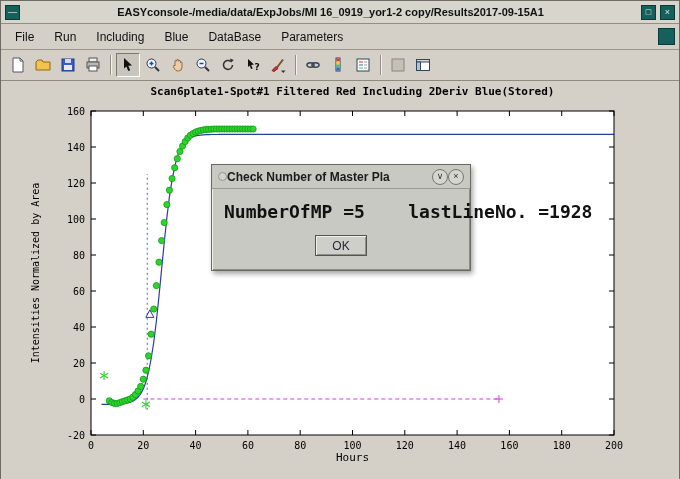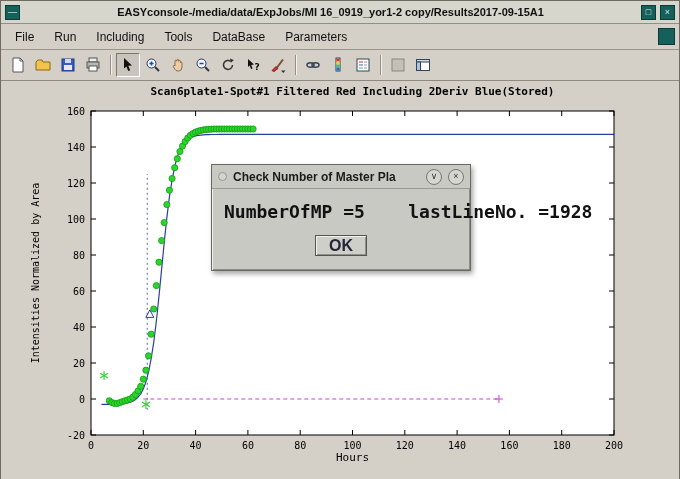--- a/index.html
+++ b/index.html
@@ -35,56 +35,56 @@
 
   
   .figure { position:relative; height:399px; background:#d4d0c8; }
   svg.plot { position:absolute; left:0; top:0; }
 
   
   .dialog { position:absolute; left:210px; top:83px; width:260px; z-index:5;
             background:#c9c9c4; border:1px solid #6a6a64;
             box-shadow: inset 1px 1px 0 #efefeb, inset -1px -1px 0 #8d8d87,
                         2px 3px 5px rgba(0,0,0,.35); }
-  .dlg-titlebar { height:24px; display:flex; align-items:center; gap:6px;
+  .dlg-titlebar { height:24px; display:flex; align-items:center; 
                   padding:0 6px; border-bottom:1px solid #9a9a94;
                   background:#c9c9c4; }
   .dlg-dot { width:9px; height:9px; border-radius:50%; border:1px solid #96968f;
              background:#d4d4cf; flex:0 0 auto; }
   .dlg-title { font-weight:bold; font-size:12px; color:#1b1b1b; white-space:nowrap;
                overflow:hidden; flex:1; }
   .dlg-cbtn { width:16px; height:16px; border-radius:50%; border:1px solid #77776f;
               background:#d6d6d1; color:#333; font-size:9px; line-height:1;
               display:flex; align-items:center; justify-content:center; flex:0 0 auto; }
   .dlg-body { padding:12px 12px 12px; }
   .dlg-msg { font-family:"DejaVu Sans Mono", monospace; font-size:18px; font-weight:bold;
              color:#111; white-space:pre; }
   .dlg-ok { display:block; margin:13px auto 2px; width:52px; height:21px;
-            background:#cfcfca; border:1px solid #55554f; font-size:16px; color:#26263a;
+            background:#cfcfca; border:1px solid #55554f; font-size:12px; color:#26263a;
             box-shadow: inset 1px 1px 0 #f0f0ec, inset -1px -1px 0 #90908a;
-            font-family:"Liberation Sans", sans-serif;font-weight:bold; }
+            font-family:"Liberation Sans", sans-serif; }
 </style>
 </head>
 <body>
 
 <div class="window">
 
   <div class="titlebar">
     <div class="tb-btn">—</div>
     <div class="tb-title">EASYconsole-/media/data/ExpJobs/MI 16_0919_yor1-2 copy/Results2017-09-15A1</div>
     <div class="tb-btn">□</div>
     <div class="tb-btn">×</div>
   </div>
 
   <div class="menubar">
 
     <div class="menu-item">File</div>
       <div class="menu-item">Run</div>
       <div class="menu-item">Including</div>
-      <div class="menu-item">Tools</div>
+      <div class="menu-item">Blue</div>
       <div class="menu-item">DataBase</div>
       <div class="menu-item">Parameters</div>
       <div class="menu-corner"></div>
   </div>
 
   <div class="toolbar">
 
   <button class="tool-btn">
         <span class="icon"><svg viewBox="0 0 18 18">
             <path d="M4 2 h7 l3 3 v11 h-10 z" fill="#fff" stroke="#556"></path>

